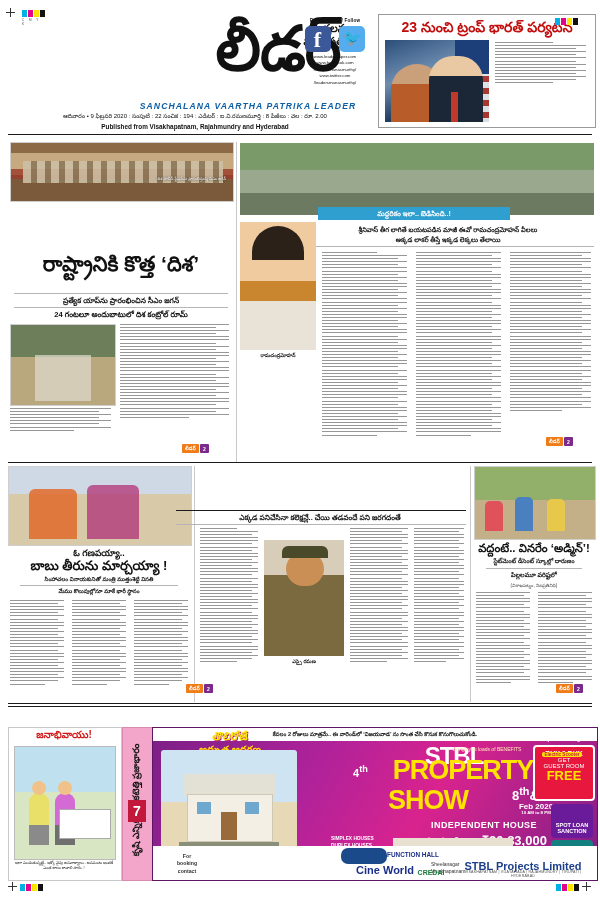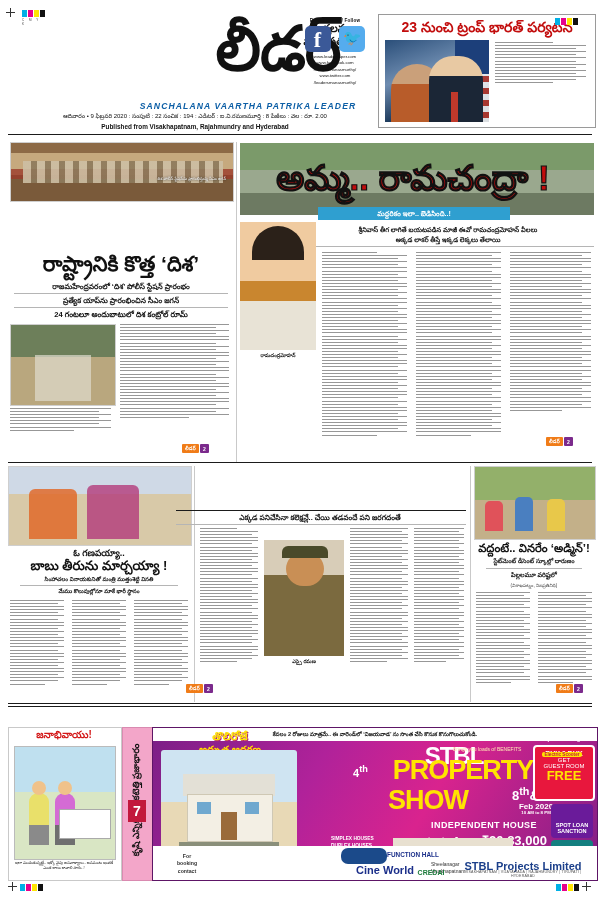--- a/index.html
+++ b/index.html
@@ -267,21 +267,20 @@
 
   <div class="photo hair" style="left:10px;top:142px;width:222px;height:58px;
       background:linear-gradient(180deg,#8d6a46 0 18%,#c6a97e 18% 55%,#7a5a3a 55% 100%);">
     <div style="position:absolute;left:0;top:26px;width:100%;height:10px;background:#9b3b2a;opacity:.8"></div>
     <div style="position:absolute;left:12px;top:18px;width:200px;height:22px;
         background:repeating-linear-gradient(90deg,#cdbfa4 0 8px,#8d7a5c 8px 14px);opacity:.9"></div>
   </div>
   <div class="cap" style="left:150px;top:176px;width:76px;text-align:right;">దిశ పోలీస్ స్టేషన్‌ను ప్రారంభిస్తున్న సీఎం జగన్</div>
 
   <div class="hl" style="left:10px;top:252px;width:222px;font-size:21px;">రాష్ట్రానికి కొత్త ‘దిశ’</div>
-  <div class="subhl" style="left:8px;top:282px;width:226px;font-size:7.4px;font-weight:bold;">రాజమహేంద్రవరంలో ‘దిశ’ పోలీస్ స్టేషన్ ప్రారంభం</div>
   <div class="rule thin" style="left:14px;top:293px;width:214px;"></div>
   <div class="subhl" style="left:8px;top:296px;width:226px;font-size:7.4px;font-weight:bold;">ప్రత్యేక యాప్‌ను ప్రారంభించిన సీఎం జగన్</div>
   <div class="rule thin" style="left:14px;top:307px;width:214px;"></div>
   <div class="subhl" style="left:8px;top:310px;width:226px;font-size:7.6px;font-weight:bold;">24 గంటలూ అందుబాటులో దిశ కంట్రోల్ రూమ్</div>
 
   <div class="photo hair" style="left:10px;top:324px;width:104px;height:80px;
       background:linear-gradient(180deg,#6d7f5a 0 40%,#b9a77e 40% 100%);">
     <div style="position:absolute;left:24px;top:30px;width:56px;height:46px;background:#e0dccf;opacity:.7"></div>
   </div>
   <div class="txt" style="left:120px;top:324px;width:112px;height:118px;">
@@ -330,21 +329,20 @@
   <div class="badge" style="left:182px;top:444px;">
     <span class="l">లీడర్</span>
     <span class="n">2</span>
   </div>
 
   <div class="rule thin" style="left:236px;top:142px;height:320px;width:1px;background:#c9c9c9;"></div>
 
   <div class="photo" style="left:240px;top:143px;width:354px;height:72px;
       background:linear-gradient(180deg,#7b9a6a 0 38%,#9aa88e 38% 70%,#6d7a62 70% 100%);"></div>
 
-  <div id="lead-headline">అమ్మ.. రామచంద్రా !</div>
   <div id="lead-strap">
     <span>మద్దరికం ఇలా.. బెడిసింది..!</span>
   </div>
   <div id="lead-sub1">శ్రీనివాస్ తీగ లాగితే  బయటపడిన మాజీ ఈవో రామచంద్రమోహన్ వీలలు</div>
   <div id="lead-sub2">అక్కడ లాకర్ తీస్తే ఇక్కడ లెక్కలు తేలాయి</div>
   <div class="rule thin" style="left:300px;top:246px;width:294px;"></div>
 
   <div class="photo" style="left:240px;top:222px;width:76px;height:128px;
       background:linear-gradient(180deg,#f0cba0 0 46%,#c9862f 46% 62%,#e8e3d6 62% 100%);">
     <div style="position:absolute;left:12px;top:4px;width:52px;height:34px;border-radius:26px 26px 0 0;background:#2b2119;"></div>

